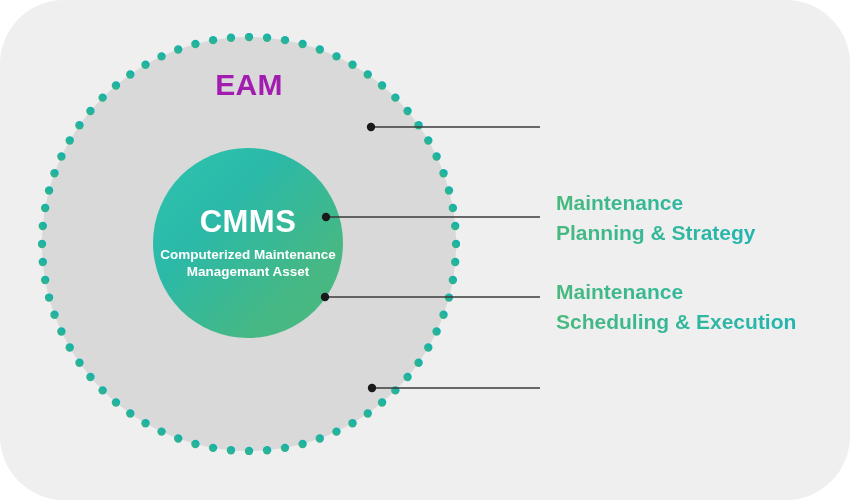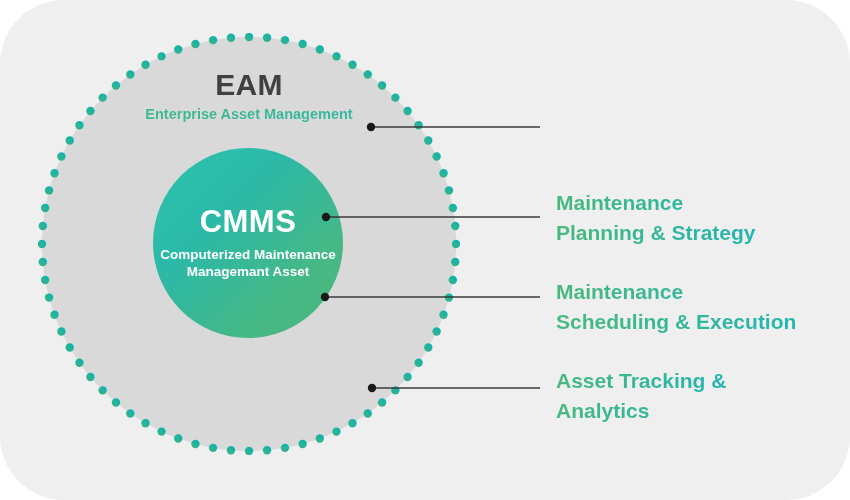--- a/index.html
+++ b/index.html
@@ -83,21 +83,21 @@
 
   
   .eam-title {
     position: absolute;
     left: 38px;
     top: 68px;
     width: 422px;
     text-align: center;
     font-size: 30px;
     font-weight: bold;
-    color: #404040;
+    color: #a21caf;
     letter-spacing: 0.3px;
   }
   .eam-sub {
     position: absolute;
     left: 38px;
     top: 106px;
     width: 422px;
     text-align: center;
     font-size: 14.5px;
     font-weight: bold;
@@ -229,21 +229,20 @@
           <circle cx="123.52" cy="23.39" r="4.2"></circle>
           <circle cx="140.20" cy="16.48" r="4.2"></circle>
           <circle cx="157.42" cy="11.05" r="4.2"></circle>
           <circle cx="175.05" cy="7.14" r="4.2"></circle>
           <circle cx="192.96" cy="4.79" r="4.2"></circle>
         </g>
     </svg>
   </div>
 
   <div class="eam-title">EAM</div>
-  <div class="eam-sub">Enterprise Asset Management</div>
 
   <div class="cmms-circle">
     <div class="cmms-title">CMMS</div>
     <div class="cmms-sub">Computerized Maintenance Managemant Asset</div>
   </div>
 
   <svg class="connectors" viewBox="0 0 850 500">
     <g id="connector-group">
         <line x1="371" y1="127" x2="540" y2="127" stroke="#3a3a3a" stroke-width="1.6"></line>
         <circle cx="371" cy="127" r="4.2" fill="#1a1a1a"></circle>
@@ -254,17 +253,15 @@
         <line x1="372" y1="388" x2="540" y2="388" stroke="#3a3a3a" stroke-width="1.6"></line>
         <circle cx="372" cy="388" r="4.2" fill="#1a1a1a"></circle>
       </g>
   </svg>
 
   <div class="labels">
     <div class="label label-1">Maintenance
 Planning &amp; Strategy</div>
     <div class="label label-2">Maintenance
 Scheduling &amp; Execution</div>
-    <div class="label label-3">Asset Tracking &amp;
-Analytics</div>
   </div>
 
 </div>
 
 </body></html>

